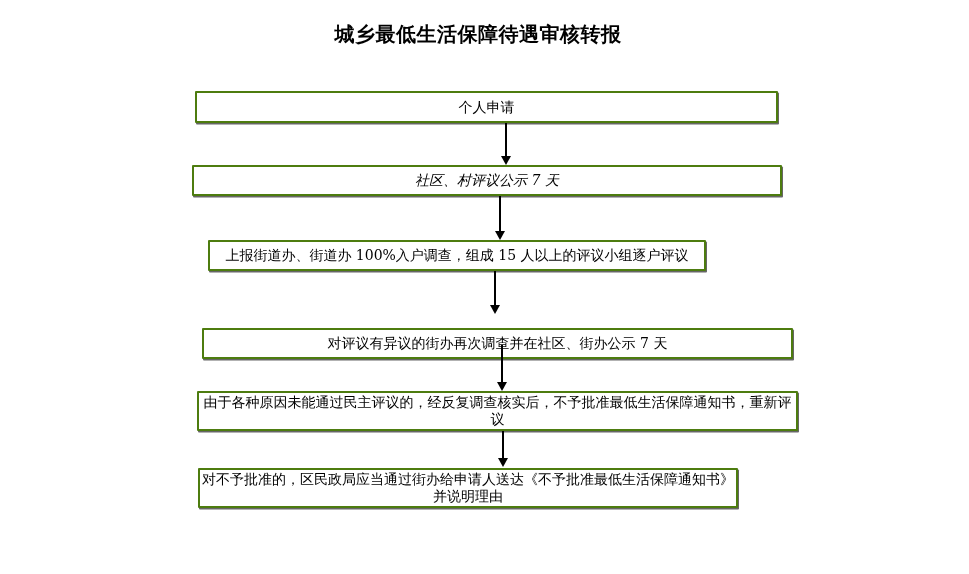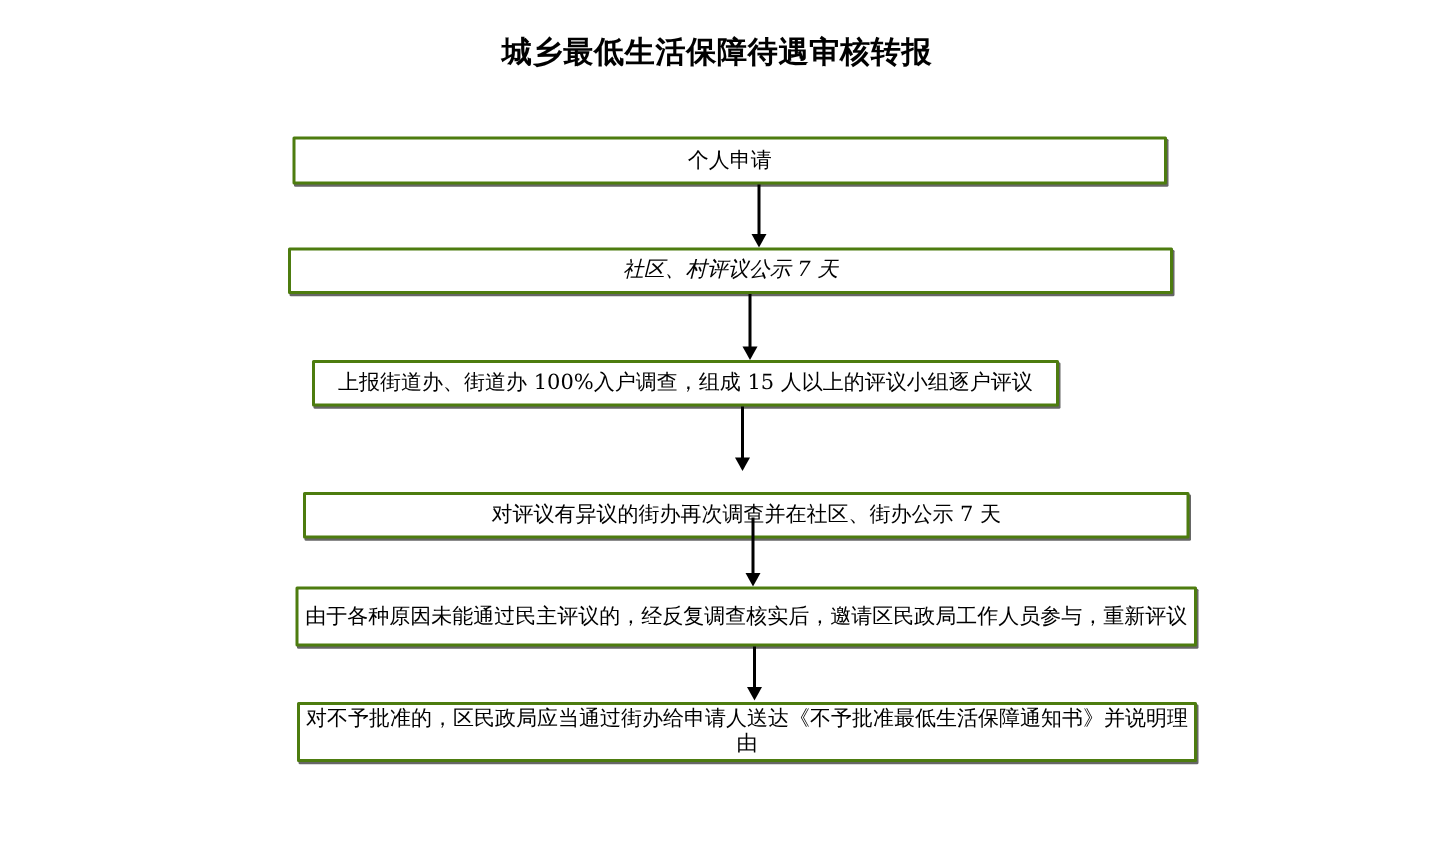--- a/index.html
+++ b/index.html
@@ -40,21 +40,21 @@
     font-size: 14px;
     line-height: 1.2;
     text-align: center;
     box-shadow: 1px 1.5px 0 rgba(0,0,0,0.6);
   }
   .b1 { left: 195px; top:  91px; width: 583px; height: 32px; }
   .b2 { left: 192px; top: 165px; width: 590px; height: 31px; font-style: italic; }
   .b3 { left: 208px; top: 240px; width: 498px; height: 31px; }
   .b4 { left: 202px; top: 314px; width: 591px; height: 31px; margin-top: 14px; }
   .b5 { left: 197px; top: 391px; width: 601px; height: 40px; }
-  .b6 { left: 198px; top: 468px; width: 600px; height: 40px; }
+  .b6 { left: 198px; top: 468px; width: 540px; height: 40px; }
 
   .arrow { position: absolute; width: 12px; }
   .a1 { left: 500px; top: 123px; height: 42px; }
   .a2 { left: 494px; top: 196px; height: 44px; }
   .a3 { left: 489px; top: 271px; height: 43px; }
   .a4 { left: 496px; top: 345px; height: 46px; }
   .a5 { left: 497px; top: 431px; height: 36px; }
   .arrow-line {
     position: absolute;
     left: 5px;
@@ -111,21 +111,21 @@
   <div class="box b4">
     <span>对评议有异议的街办再次调查并在社区、街办公示 7 天</span>
   </div>
 
   <div class="arrow a4">
     <span class="arrow-line"></span>
     <span class="arrow-head"></span>
   </div>
 
   <div class="box b5">
-    <span>由于各种原因未能通过民主评议的，经反复调查核实后，邀请区民政局工作人员参与，重新评议</span>
+    <span>由于各种原因未能通过民主评议的，经反复调查核实后，不予批准最低生活保障通知书，重新评议</span>
   </div>
 
   <div class="arrow a5">
     <span class="arrow-line"></span>
     <span class="arrow-head"></span>
   </div>
 
   <div class="box b6">
     <span>对不予批准的，区民政局应当通过街办给申请人送达《不予批准最低生活保障通知书》并说明理由</span>
   </div>

